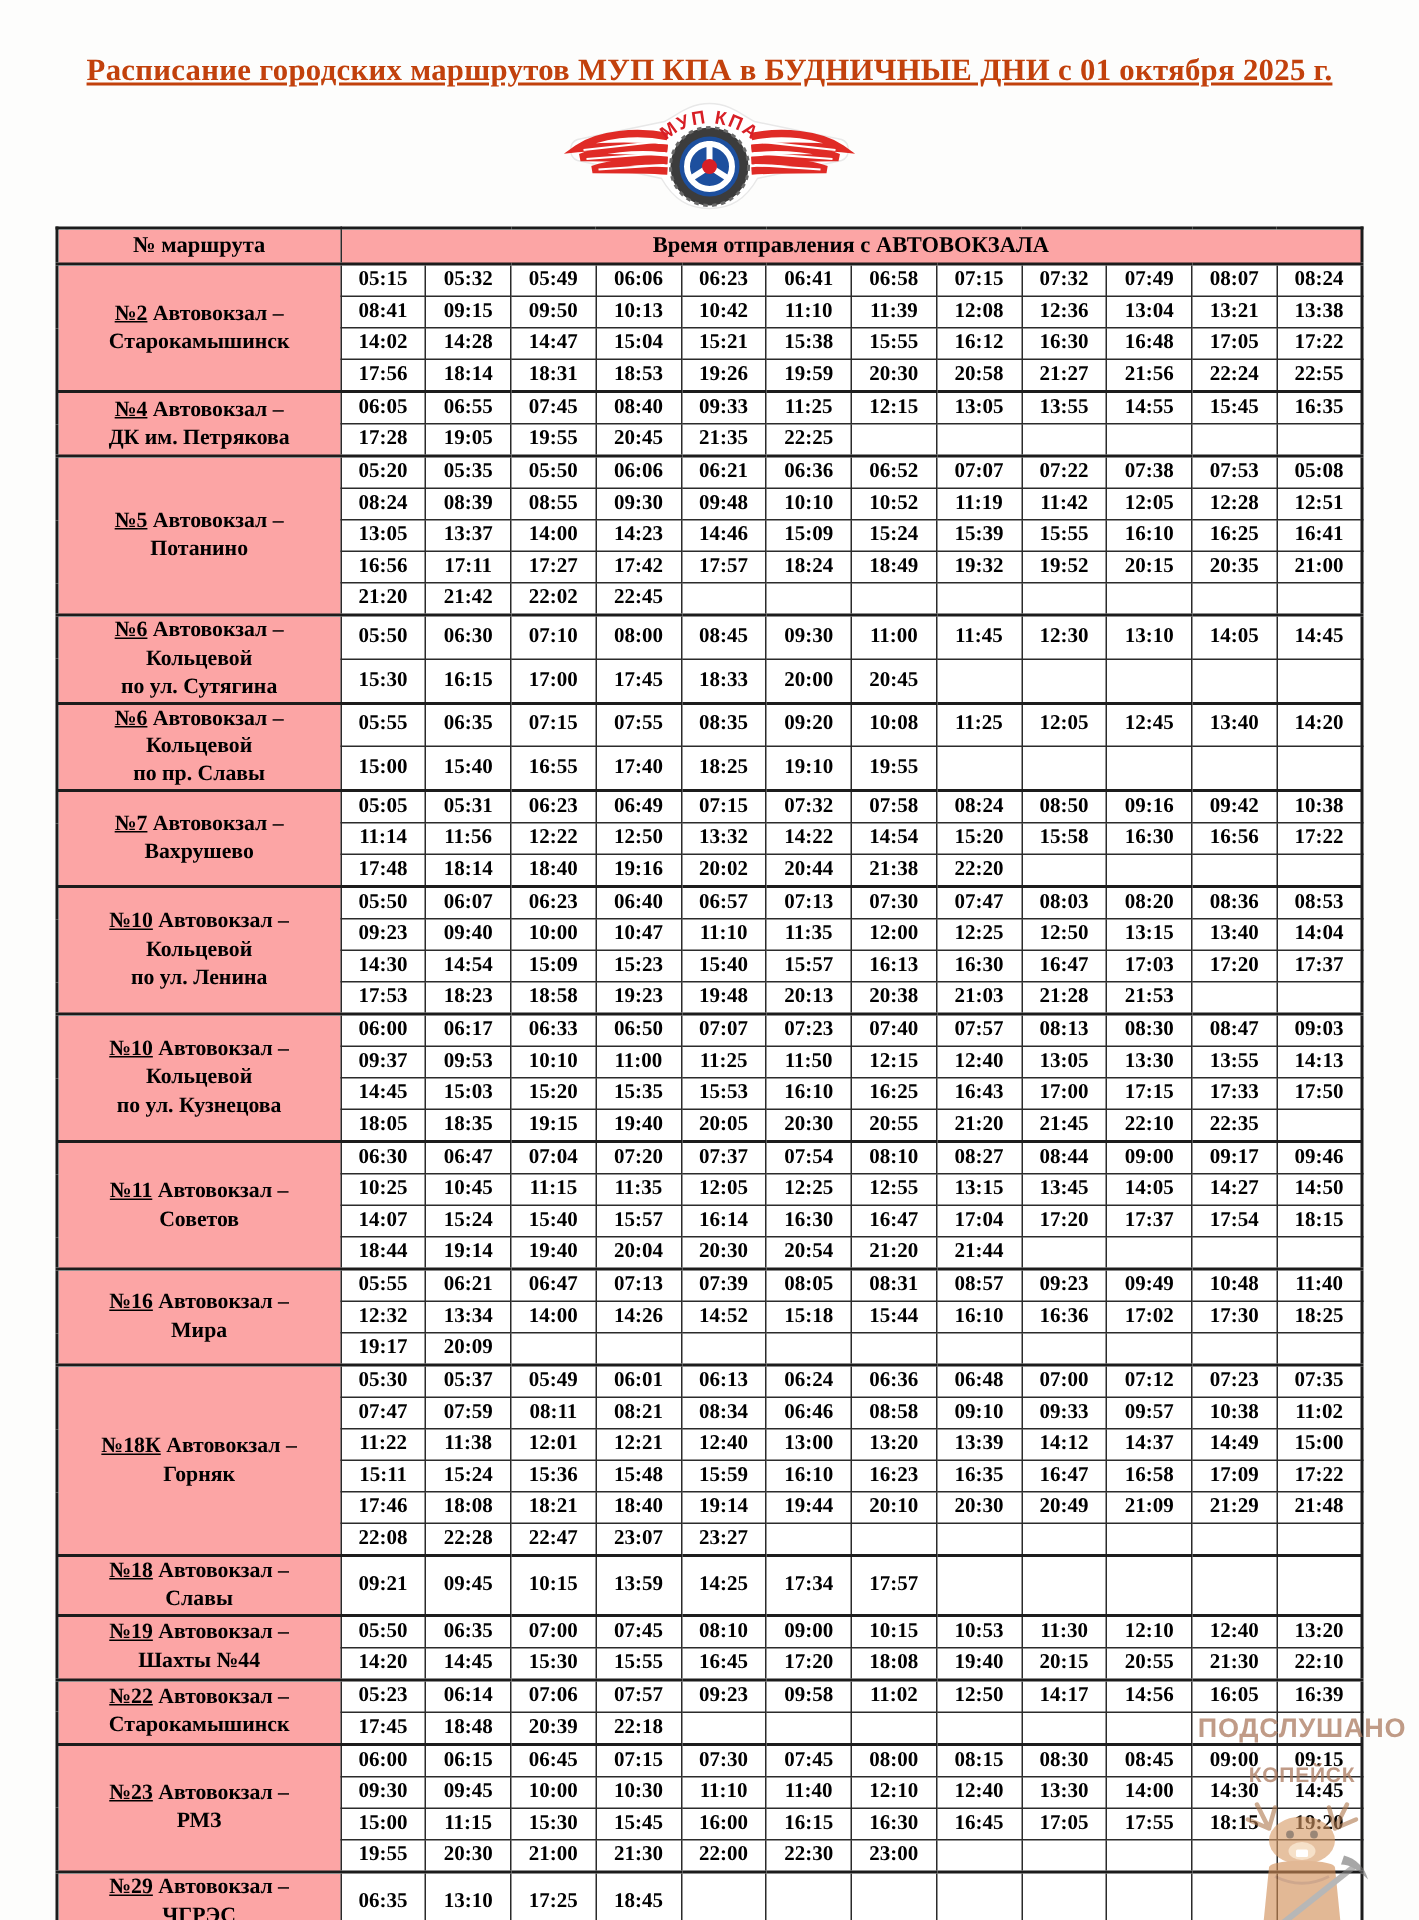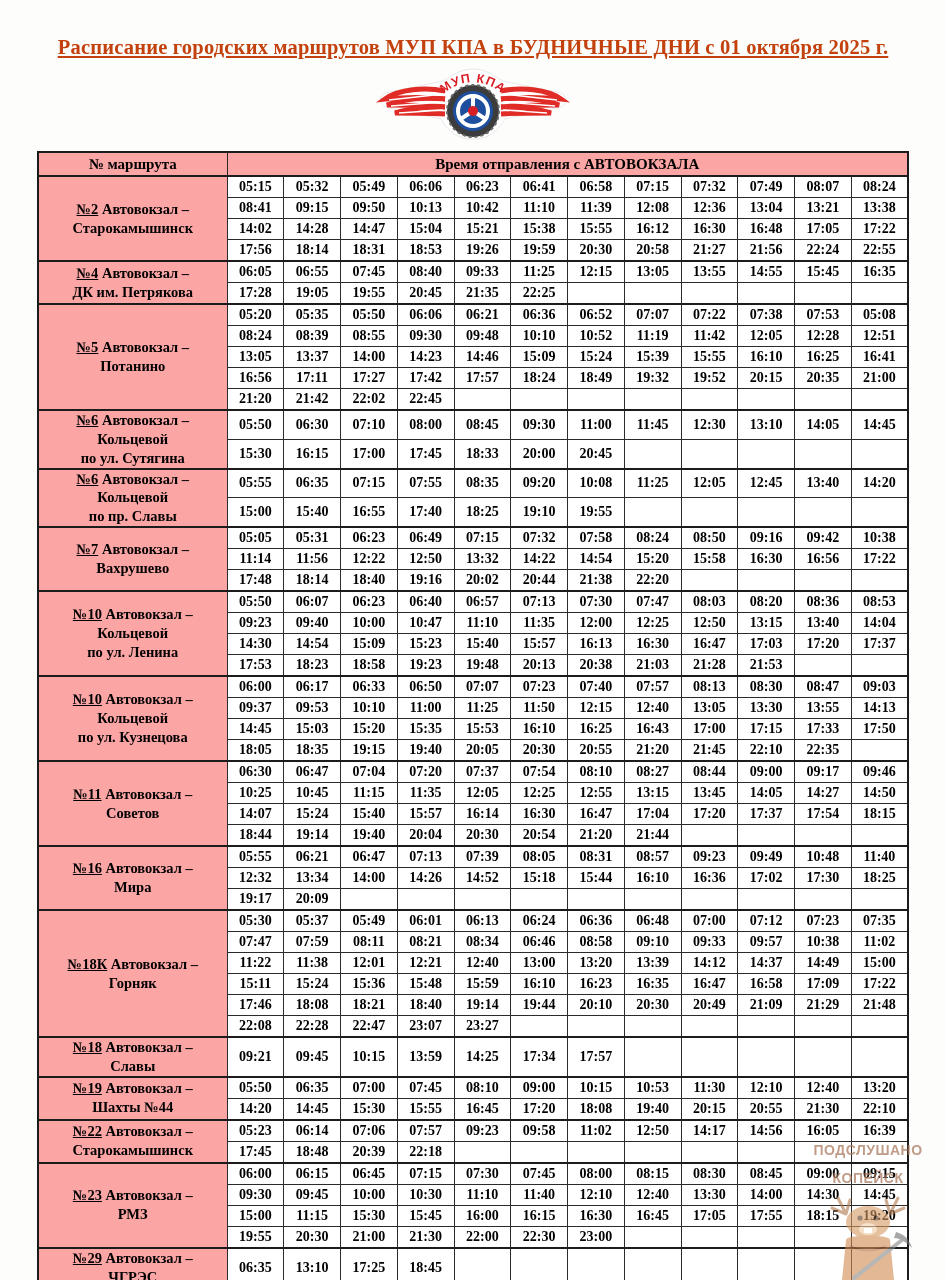--- a/index.html
+++ b/index.html
@@ -65,21 +65,21 @@
     text-align:center;
     opacity:0.72;
     pointer-events:none;
   }
   .watermark .wm-line1, .watermark .wm-line2 {
     font-family:"Liberation Sans", sans-serif;
     font-weight:bold;
     color:#a9765a;
     letter-spacing:0.5px;
   }
-  .watermark .wm-line1 { font-size:14px; }
+  .watermark .wm-line1 { font-size:18px; }
   .watermark .wm-line2 { font-size:14px; margin-top:12px; }
   .watermark svg { margin-top:2px; }
 </style>
 </head>
 <body>
 
 <div class="page-title">Расписание городских маршрутов МУП КПА в БУДНИЧНЫЕ ДНИ с 01 октября 2025 г.</div>
 
 <div class="logo-wrap">
   <svg width="196" height="74" viewBox="0 0 196 74">

